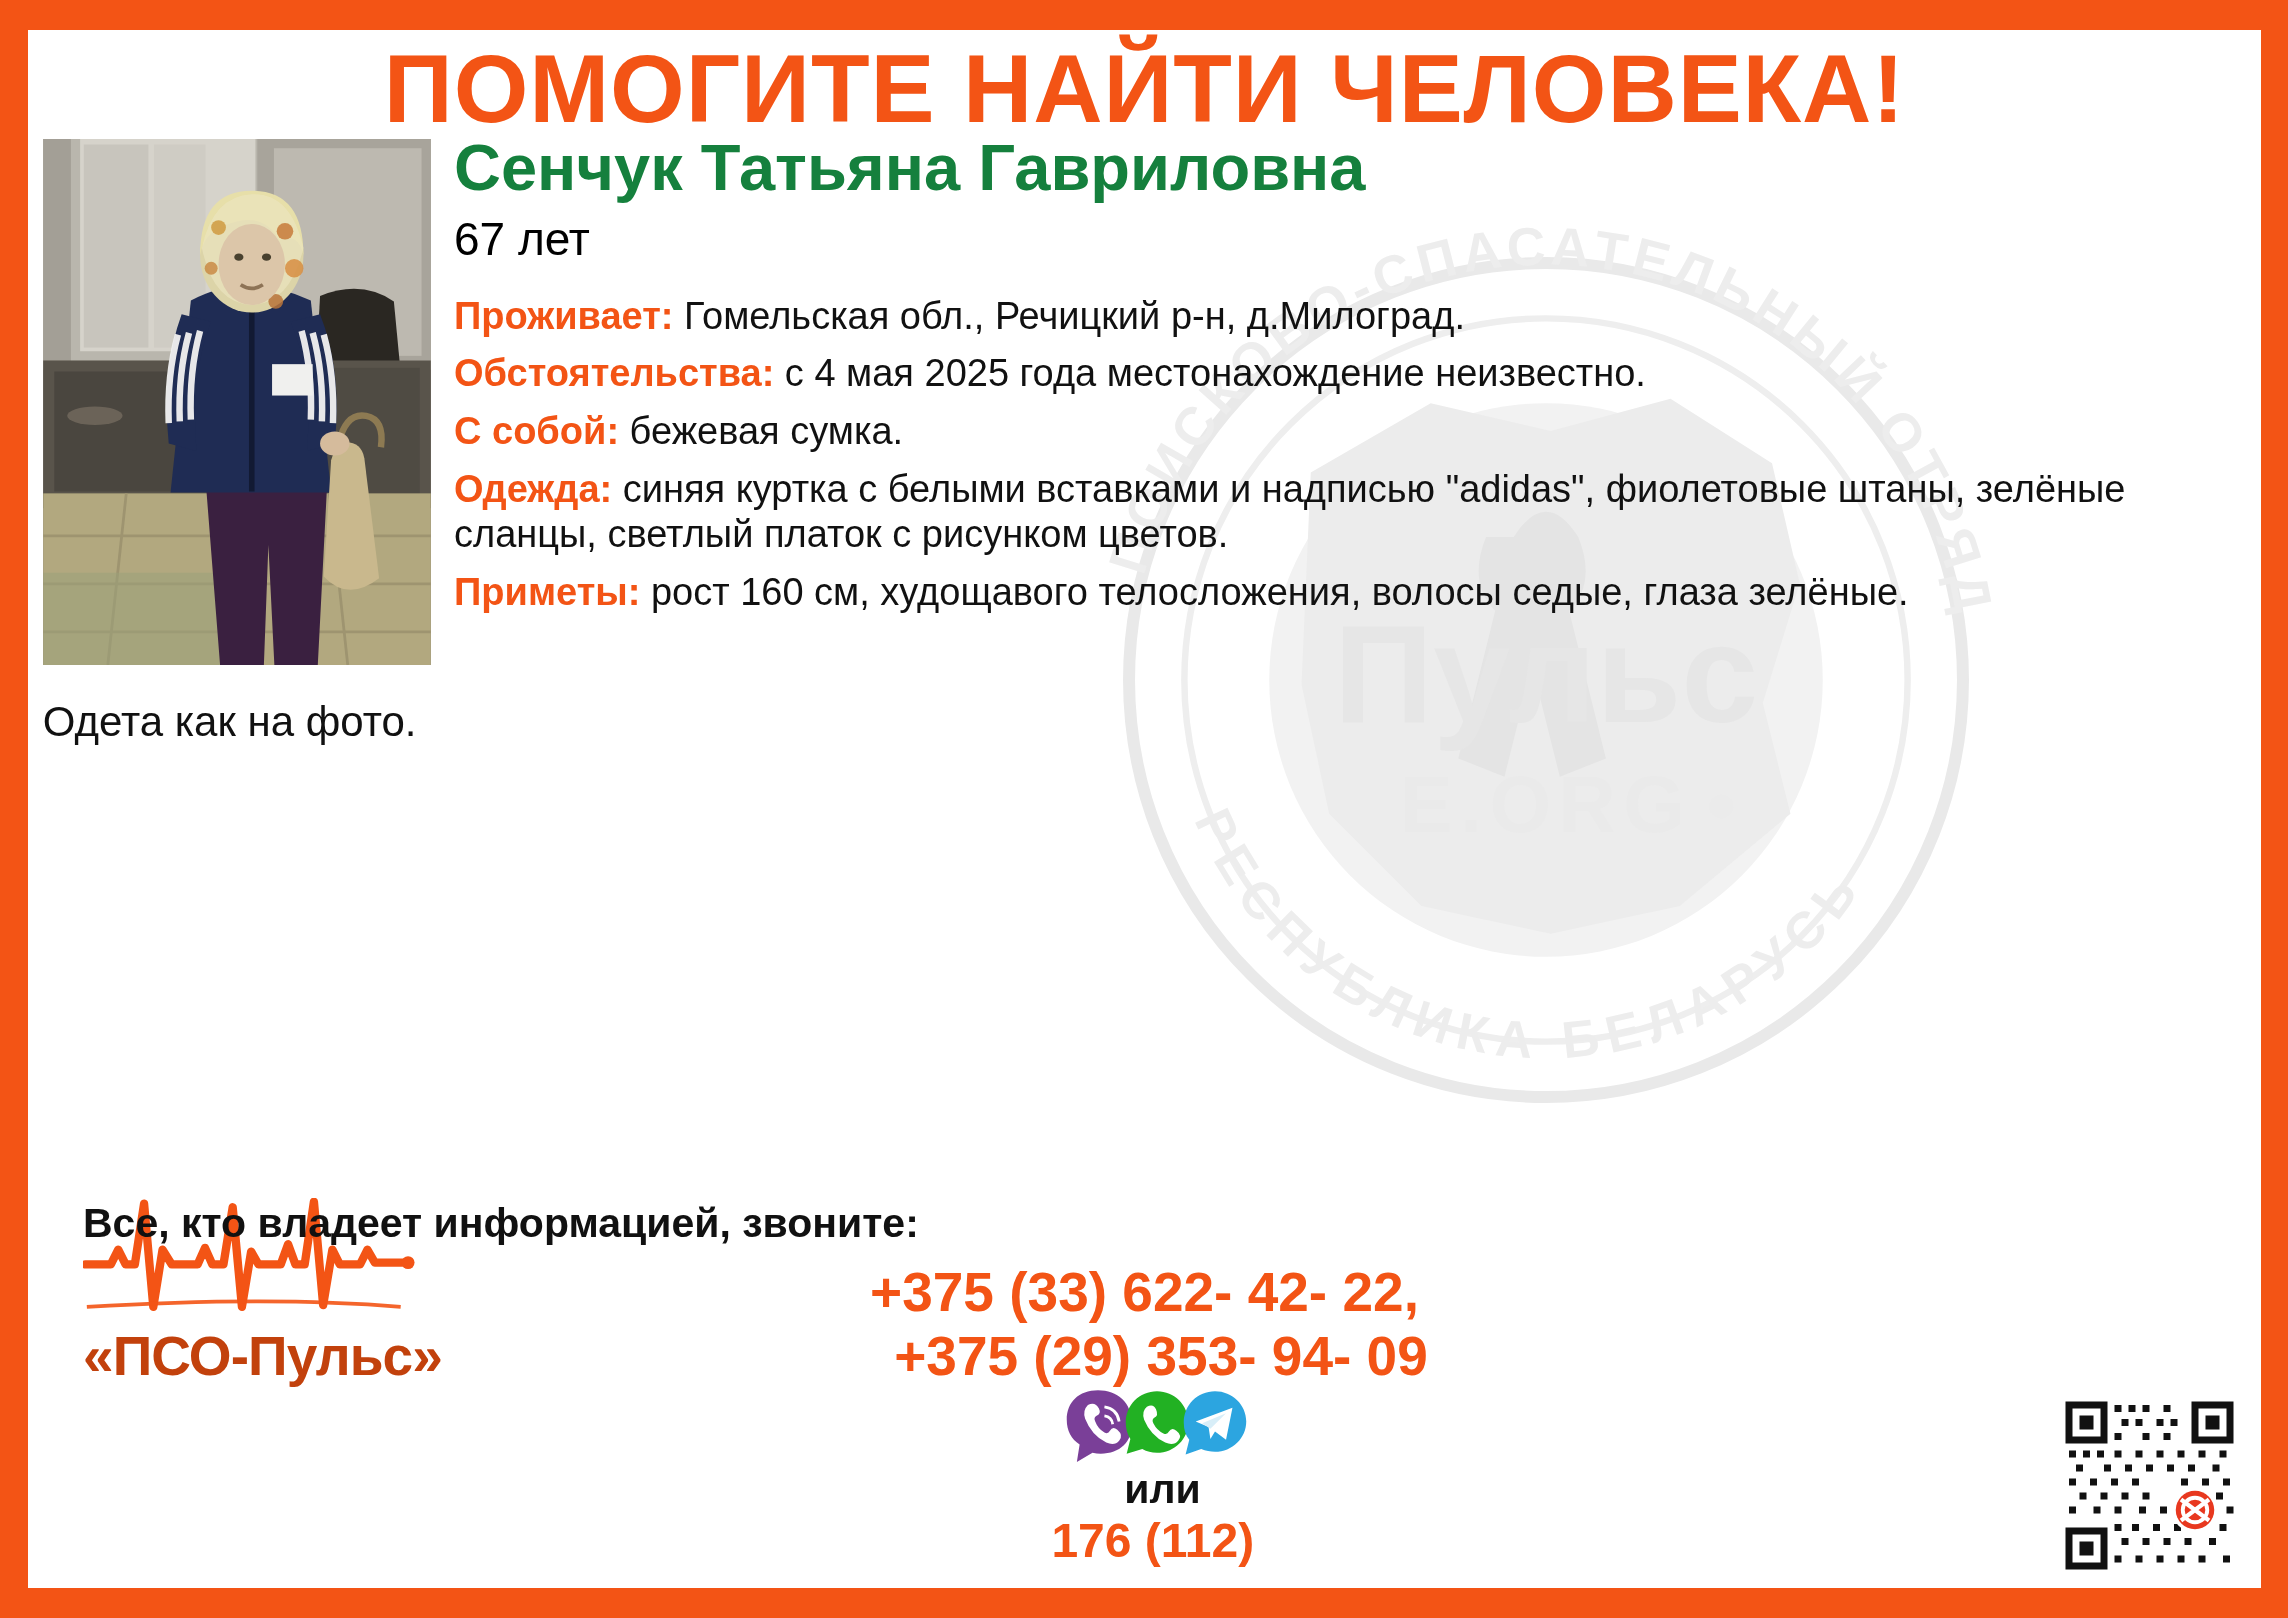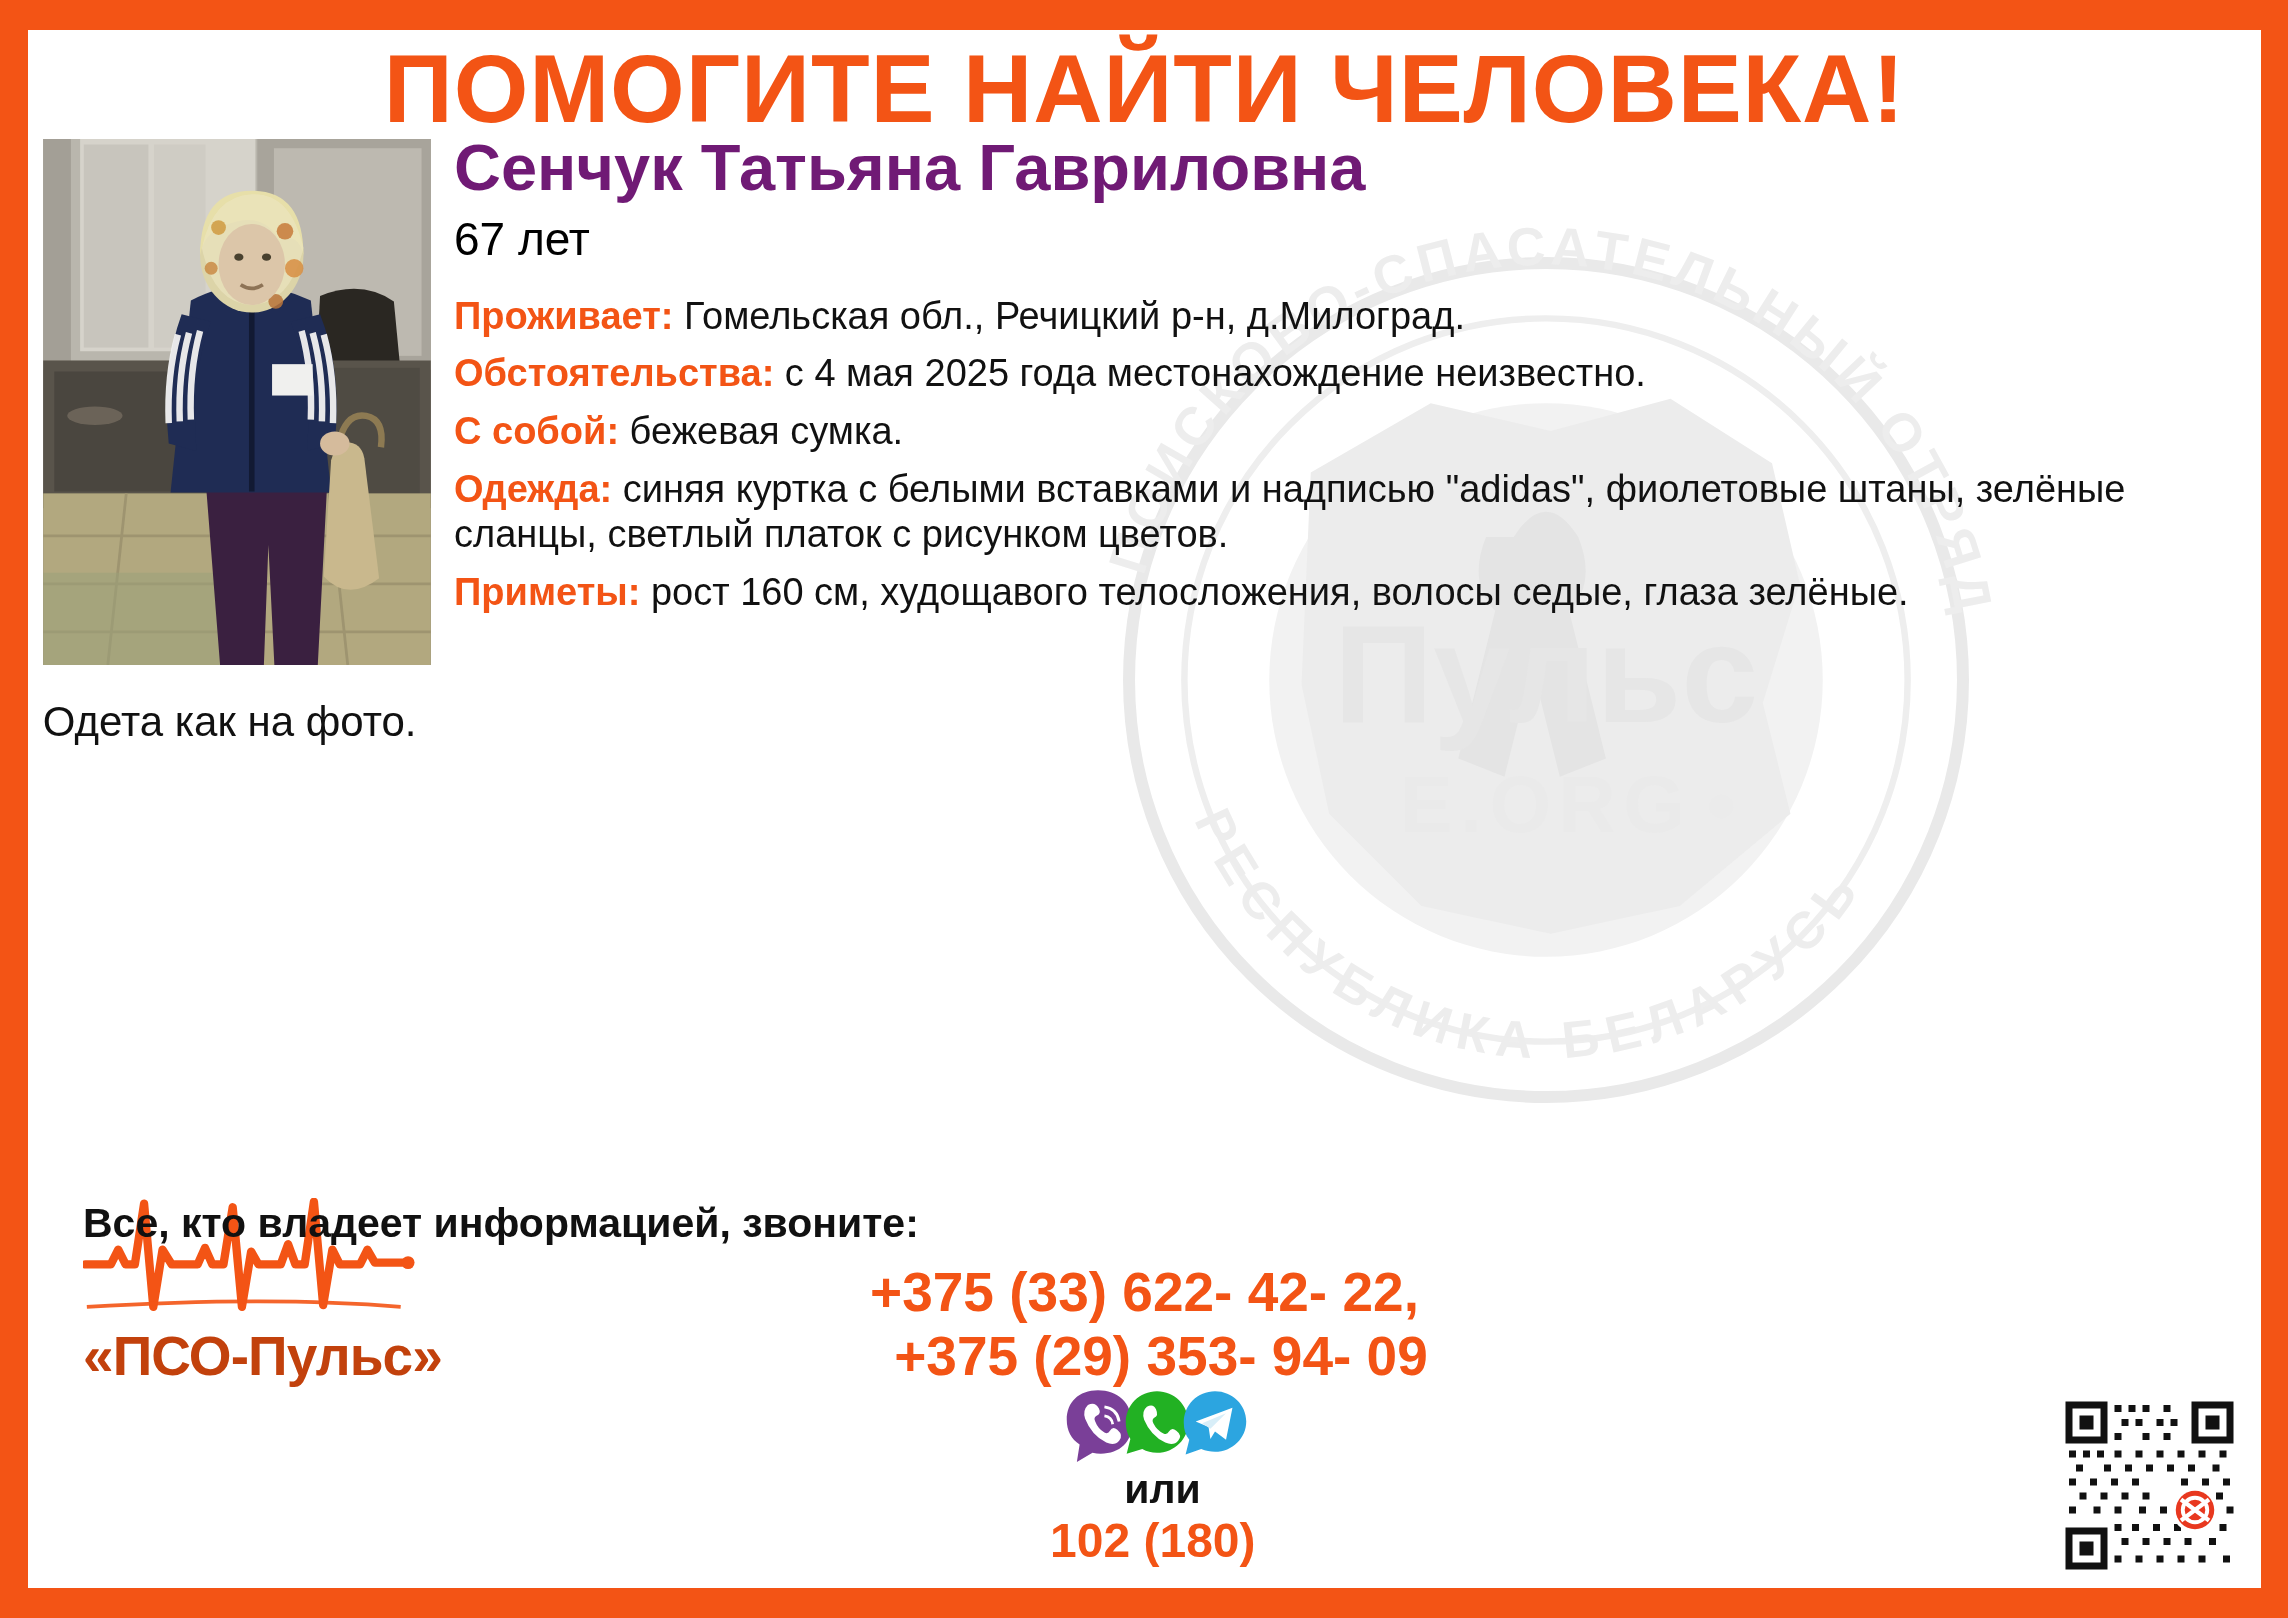--- a/index.html
+++ b/index.html
@@ -86,21 +86,21 @@
   .details {
     position: absolute;
     left: 426px;
     top: 103px;
     width: 1786px;
     z-index: 3;
   }
   .person-name {
     font-size: 65px;
     font-weight: bold;
-    color: #701a75;
+    color: #15803d;
     line-height: 1.08;
     white-space: nowrap;
   }
   .person-age {
     font-size: 46px;
     font-weight: normal;
     color: #000;
     margin-top: 9.2px;
   }
   .fields { margin-top: 28px; }
@@ -367,21 +367,21 @@
           </svg>
           <svg width="68" height="78" viewBox="0 0 74 84" style="margin-left:-9.2px">
             <path d="M37 3 C18 3 3 18 3 37 c0 8 2 14 6 19 l-4 16 17 -6 c5 2 10 3 15 3
                      c19 0 34 -15 34 -33 C71 18 56 3 37 3 z" fill="#2ca5e0"></path>
             <path d="M16 36 l40 -15 -7 35 -12 -9 -5 8 -2 -13 z" fill="#ffffff"></path>
             <path d="M23 38 l26 -11 -17 17 z" fill="#d8eef8"></path>
           </svg>
         </span>
 
         <span class="or-text">или</span>
-        <span class="emerg">102 (180)</span>
+        <span class="emerg">176 (112)</span>
       </div>
     </div>
 
     <div class="qr-wrap">
       <svg viewBox="0 0 100 100" width="175" height="175">
         <rect width="100" height="100" fill="#ffffff"></rect>
         <g fill="#111111">
 
           <rect x="2" y="2" width="24" height="24"></rect>
           <rect x="6" y="6" width="16" height="16" fill="#ffffff"></rect>

